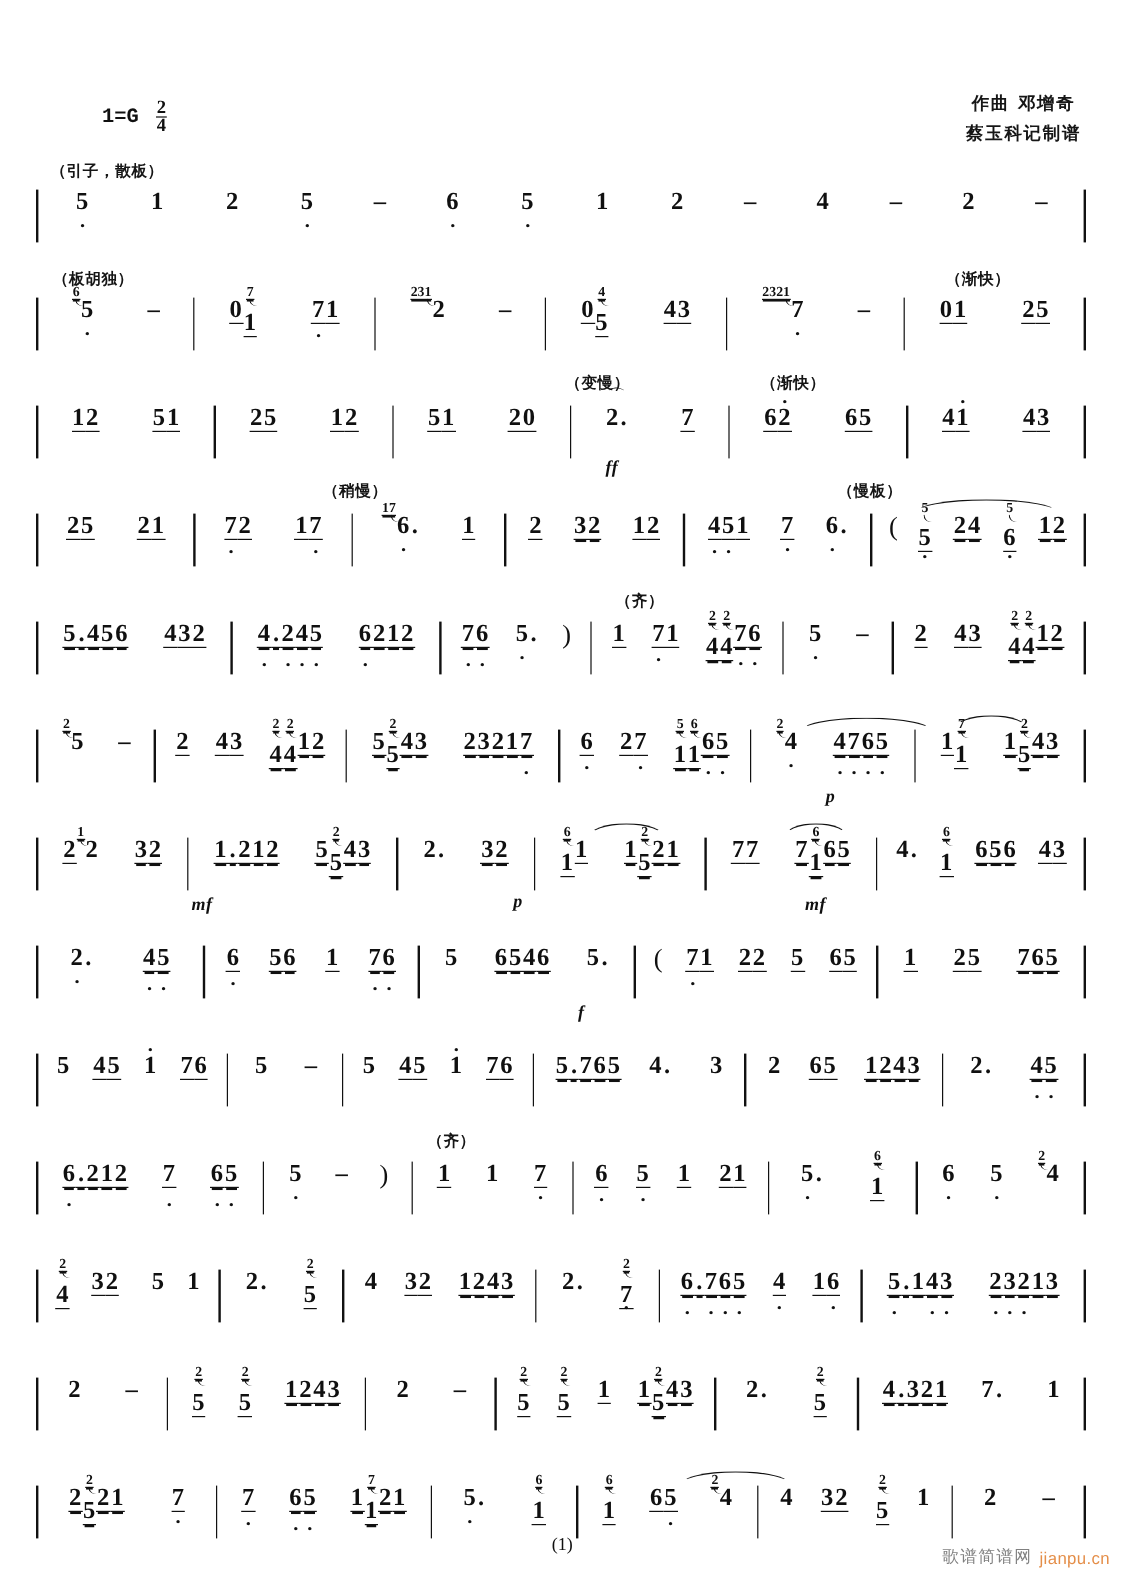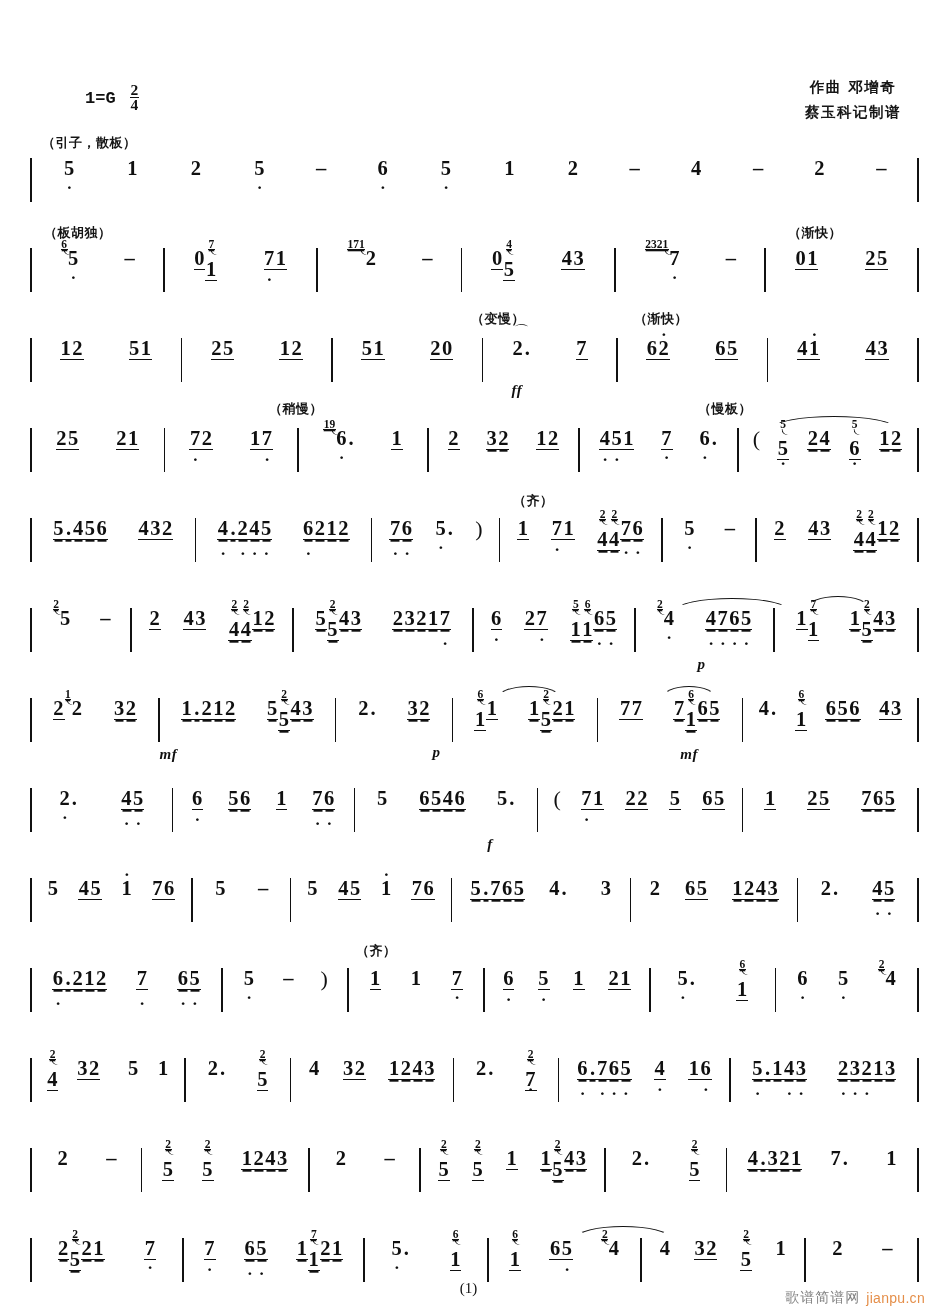--- a/index.html
+++ b/index.html
@@ -74,21 +74,21 @@
     line-height: 0.92;
     font-size: 15.5px;
     font-weight: 700;
     position: relative;
     top: -1px;
   }
   .meter .num { border-bottom: 1.6px solid #111; padding: 0 1px; }
   .meter .den { padding: 0 1px; }
 
   
-  .systems { position: relative; padding: 0 14px 0 26px; }
+  .systems { position: relative; padding: 0 28px 0 26px; }
   .system {
     position: relative;
     height: 90px;
   }
   .sysline {
     position: absolute;
     left: 0; right: 0;
     top: 26px;
     height: 44px;
     display: flex;
@@ -394,21 +394,21 @@
             </span>
           <span class="nwrap">
               <span class="sp"></span>
               <span class="n">1</span>
             </span>
         </span>
       </div>
       <div class="bar"></div>
       <div class="m">
         <span class="g">
-          <span class="grace">171</span>
+          <span class="grace">231</span>
           <span class="nwrap">
               <span class="n">2</span>
             </span>
         </span>
         <span class="dash">–</span>
       </div>
       <div class="bar"></div>
       <div class="m">
         <span class="g beam1">
           <span class="nwrap">
@@ -640,21 +640,21 @@
           <span class="nwrap">
               <span class="sp"></span>
               <span class="n">7</span>
               <span class="oct-lo">.</span>
             </span>
         </span>
       </div>
       <div class="bar"></div>
       <div class="m">
         <span class="g">
-          <span class="grace">19</span>
+          <span class="grace">17</span>
           <span class="nwrap">
               <span class="n">6</span>
               <span class="oct-lo">.</span>
             </span>
           <span class="dot">.</span>
         </span>
         <span class="g">
           <span class="nwrap" style="border-bottom:1.7px solid #111">
               <span class="n">1</span>
             </span>

